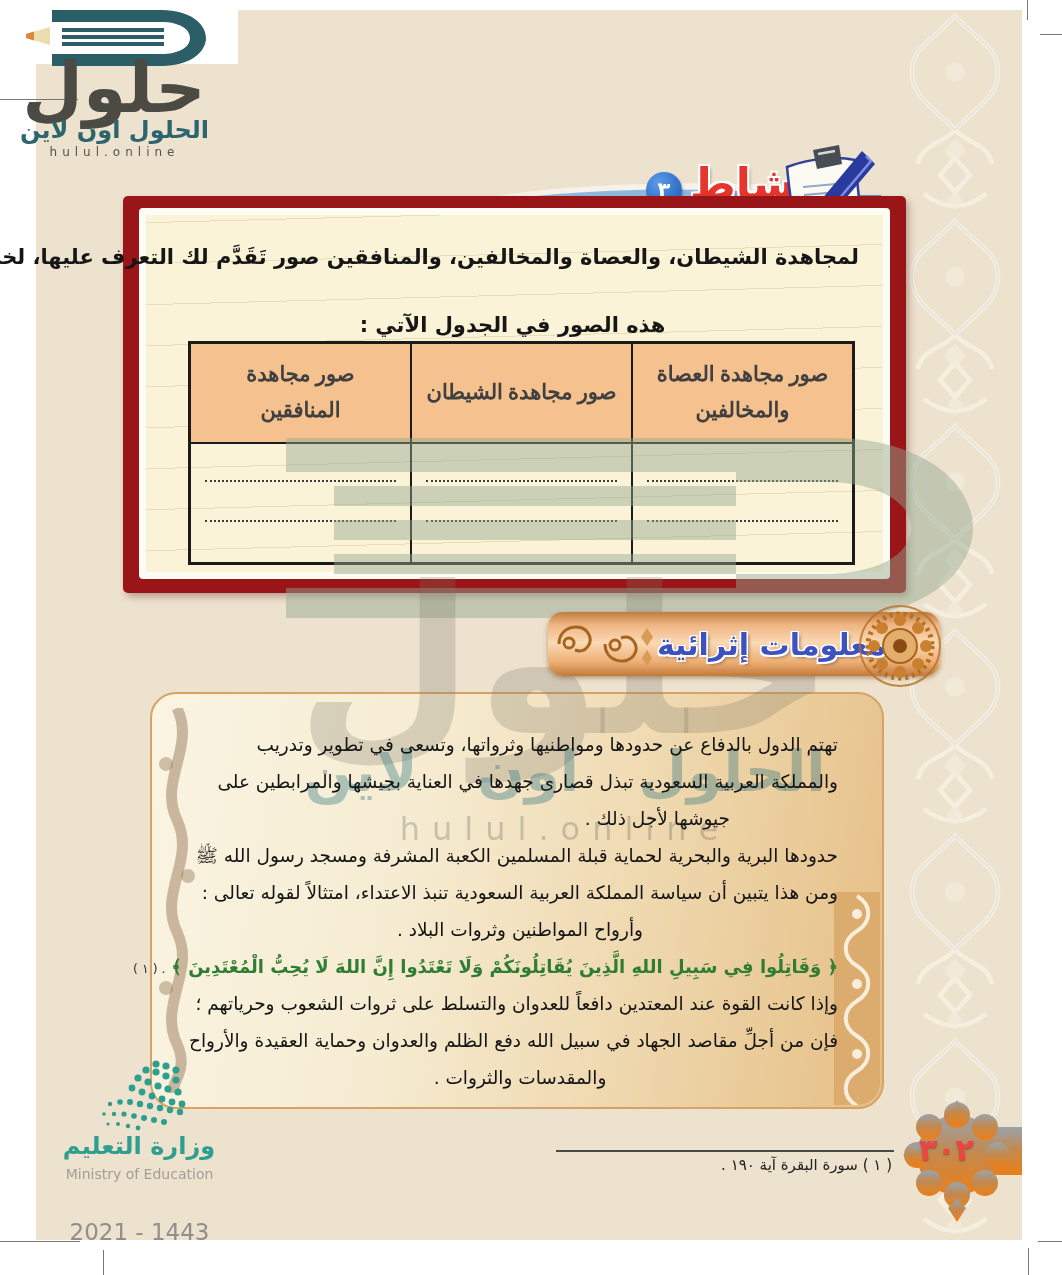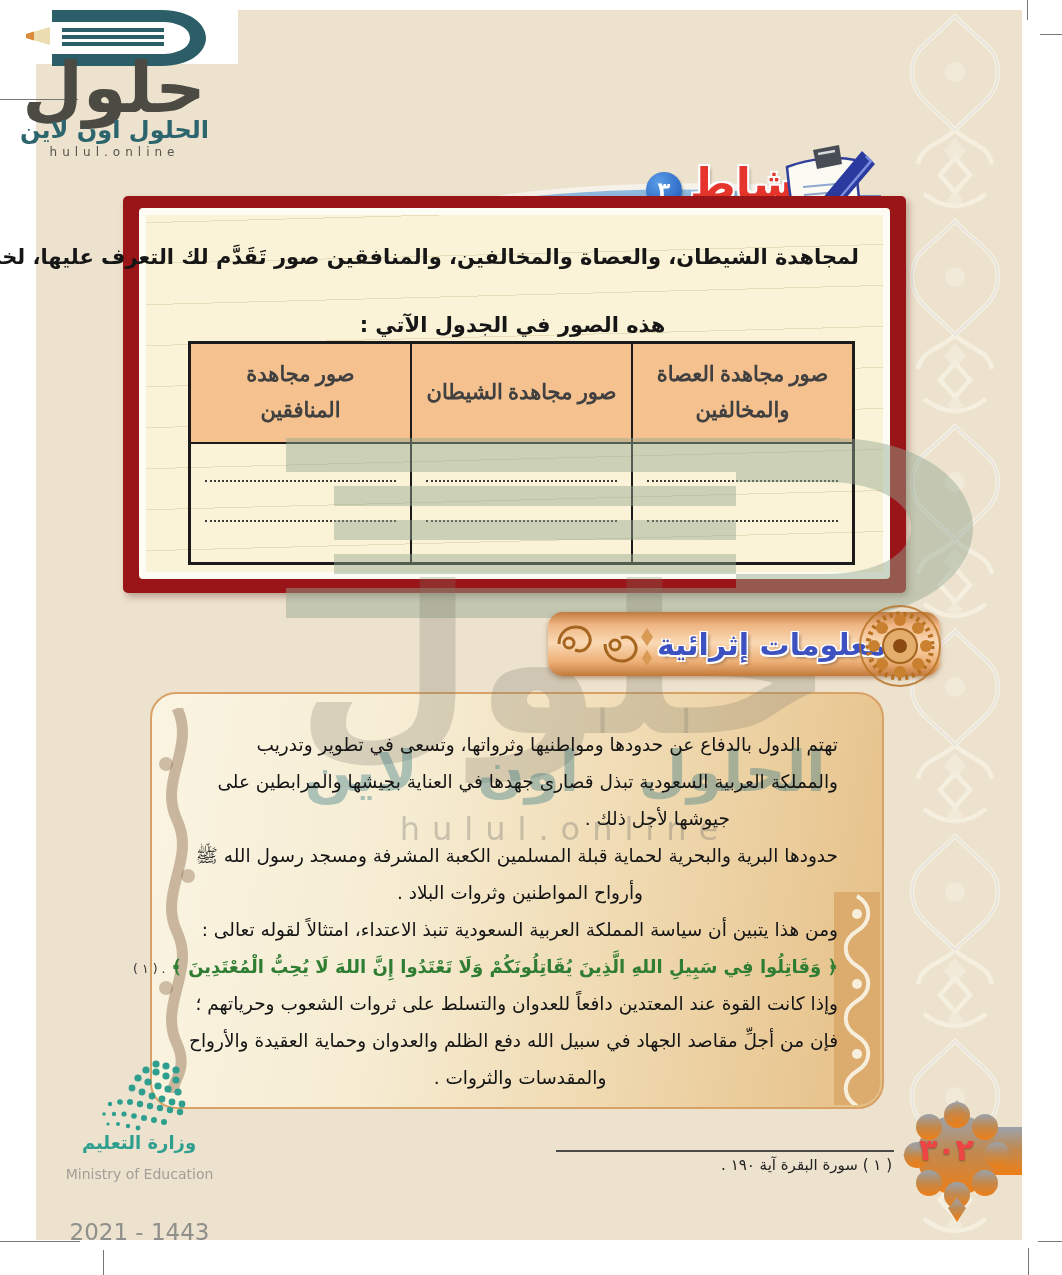--- a/index.html
+++ b/index.html
@@ -70,21 +70,21 @@
          padding-top:34px;box-sizing:border-box;}
   .eline{height:37px;line-height:37px;padding:0 42px 0 52px;text-align:right;white-space:nowrap;
          font-size:18.5px;color:#141414;}
   .eline.c{text-align:center;}
   .eline.ind{padding-right:150px;}
   .verse{color:#2E7D33;font-weight:bold;font-size:18px;}
   .vref{color:#333;font-size:12.5px;font-weight:normal;}
   
   .moe-dots{position:absolute;left:98px;top:1058px;z-index:3;}
   .moe-ar{position:absolute;left:58px;top:1132px;width:162px;text-align:center;
-          font-size:18px;font-weight:bold;color:#2E9E8F;}
+          font-size:24px;font-weight:bold;color:#2E9E8F;}
   .moe-en{position:absolute;left:52px;top:1166px;width:175px;text-align:center;
           font-size:14px;color:#A39E97;}
   .moe-yr{position:absolute;left:52px;top:1184px;width:175px;text-align:center;
           font-size:23px;color:#8F8F8C;margin-top:35px;}
   
   .fnline{position:absolute;left:556px;top:1150px;width:338px;border-top:2px solid #4a4a4a;}
   .fntext{position:absolute;left:556px;top:1156px;width:336px;direction:rtl;text-align:right;
           font-size:15px;color:#222;}
   .badge{position:absolute;left:903px;top:1100px;z-index:2;}
   .bnum{position:absolute;left:919px;top:1132px;width:96px;text-align:left;z-index:3;
@@ -260,22 +260,22 @@
           </g>
       </svg>
     </div>
   </div>
 
   <div class="etext">
     <div class="eline">تهتم الدول بالدفاع عن حدودها ومواطنيها وثرواتها، وتسعى في تطوير وتدريب</div>
     <div class="eline">والمملكة العربية السعودية تبذل قصارى جهدها في العناية بجيشها والمرابطين على</div>
     <div class="eline ind">جيوشها لأجل ذلك .</div>
     <div class="eline">حدودها البرية والبحرية لحماية قبلة المسلمين الكعبة المشرفة ومسجد رسول الله ﷺ</div>
+    <div class="eline">ومن هذا يتبين أن سياسة المملكة العربية السعودية تنبذ الاعتداء، امتثالاً لقوله تعالى :</div>
     <div class="eline c">وأرواح المواطنين وثروات البلاد .</div>
-    <div class="eline">ومن هذا يتبين أن سياسة المملكة العربية السعودية تنبذ الاعتداء، امتثالاً لقوله تعالى :</div>
     <div class="eline">
       <span class="verse">﴿ وَقَاتِلُوا فِي سَبِيلِ اللهِ الَّذِينَ يُقَاتِلُونَكُمْ وَلَا تَعْتَدُوا إِنَّ اللهَ لَا يُحِبُّ الْمُعْتَدِينَ ﴾</span>
       <span class="vref">. ( ١ )</span>
     </div>
     <div class="eline">وإذا كانت القوة عند المعتدين دافعاً للعدوان والتسلط على ثروات الشعوب وحرياتهم ؛</div>
     <div class="eline">فإن من أجلِّ مقاصد الجهاد في سبيل الله دفع الظلم والعدوان وحماية العقيدة والأرواح</div>
     <div class="eline c">والمقدسات والثروات .</div>
   </div>
 
   <svg class="moe-dots" width="92" height="76" viewBox="0 0 92 76">

